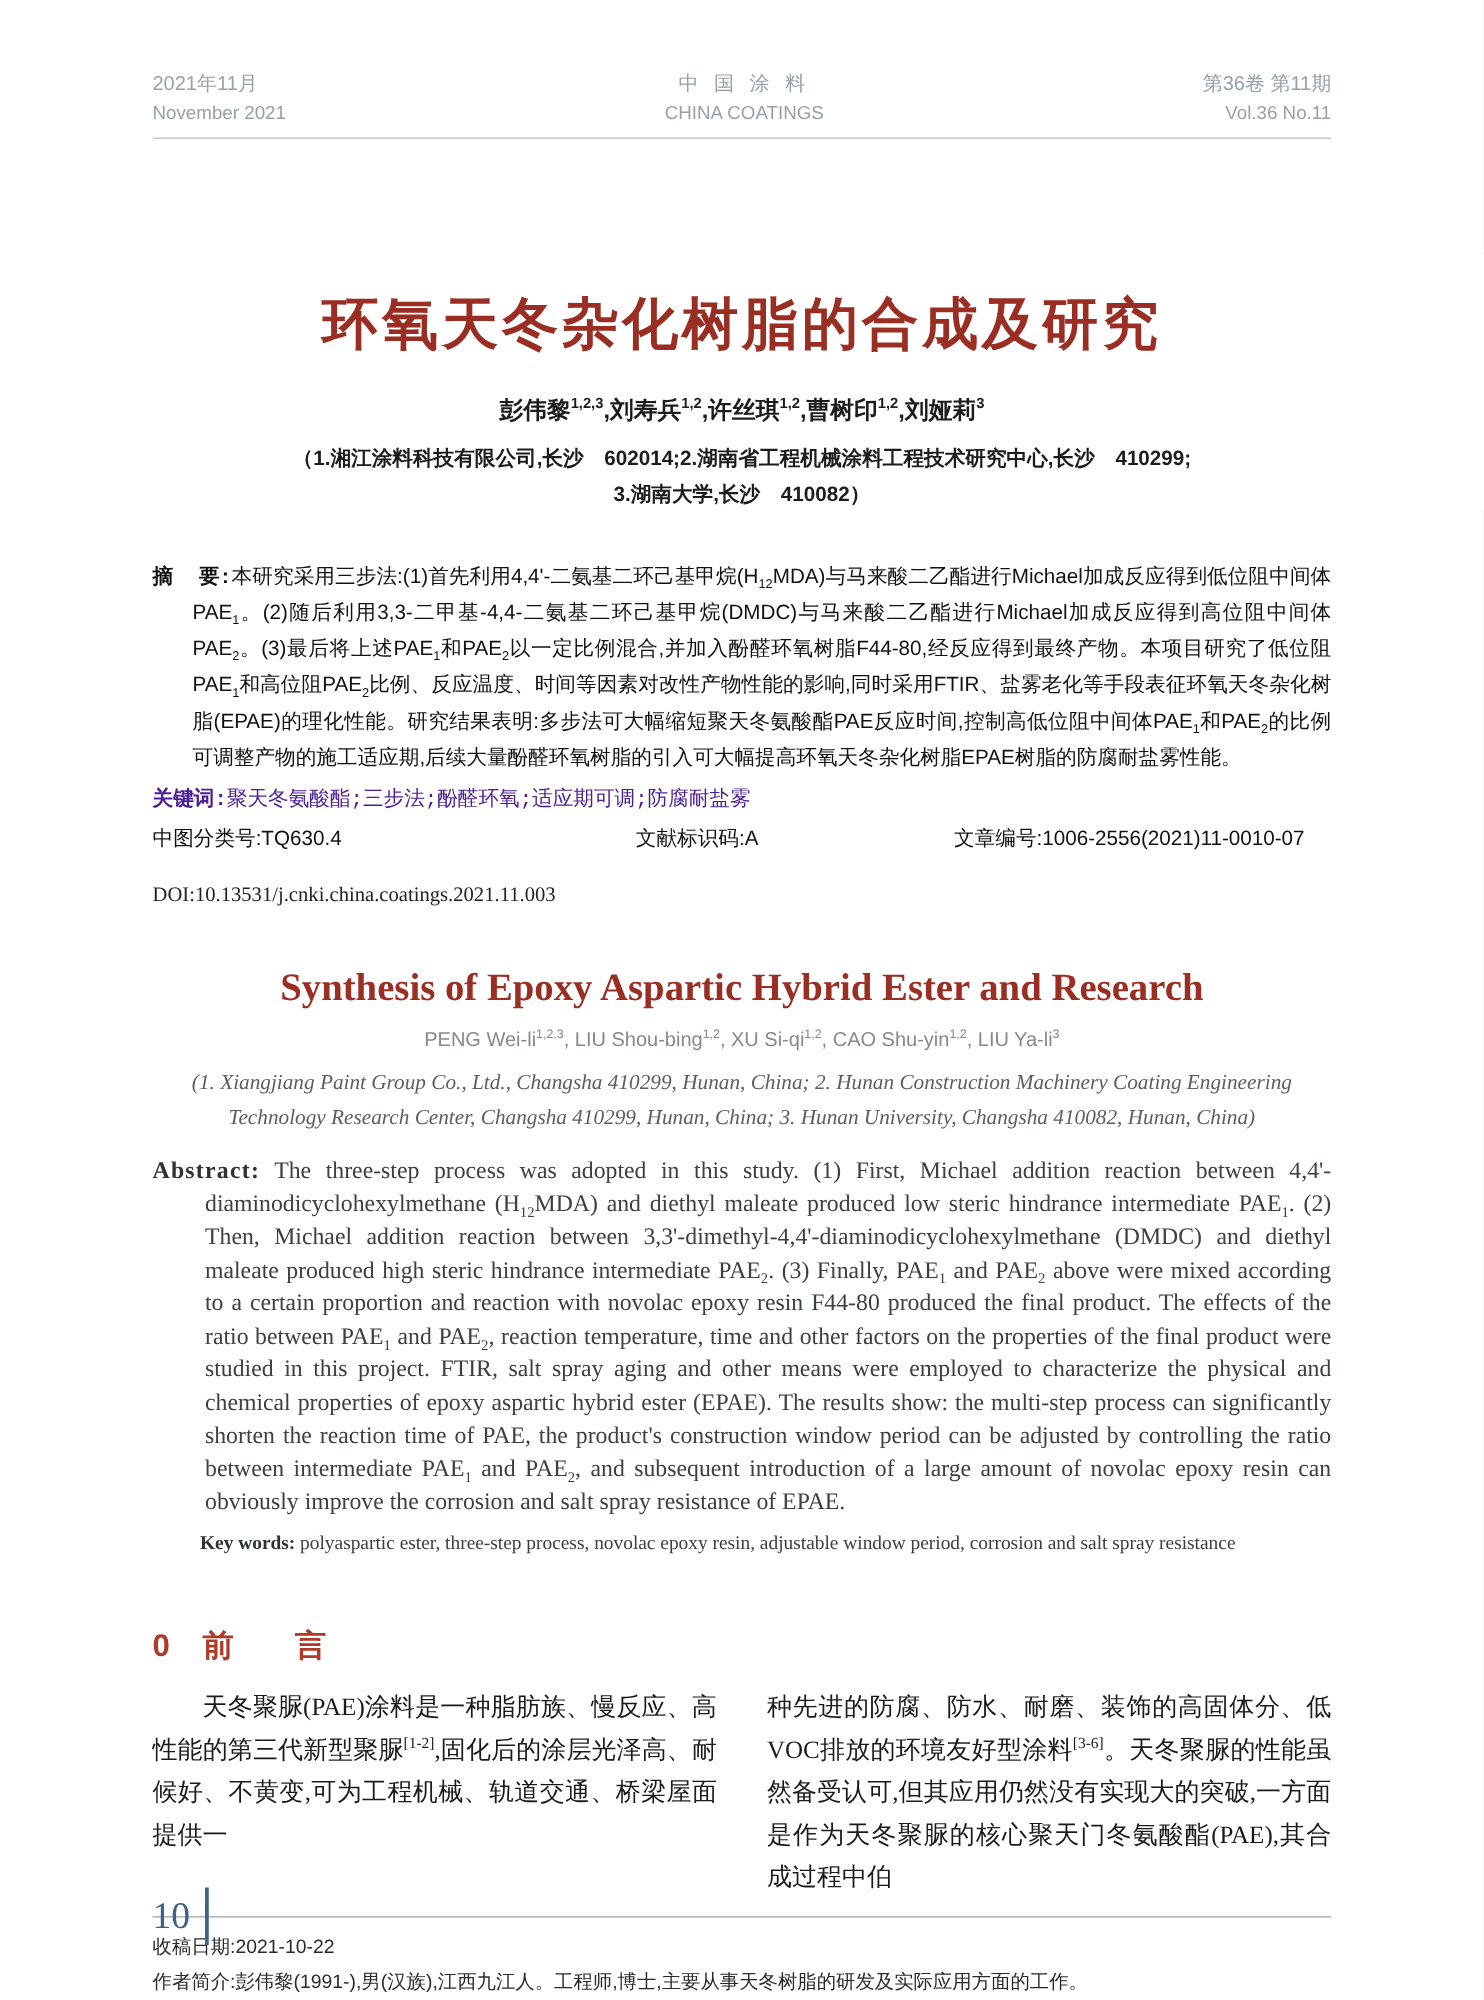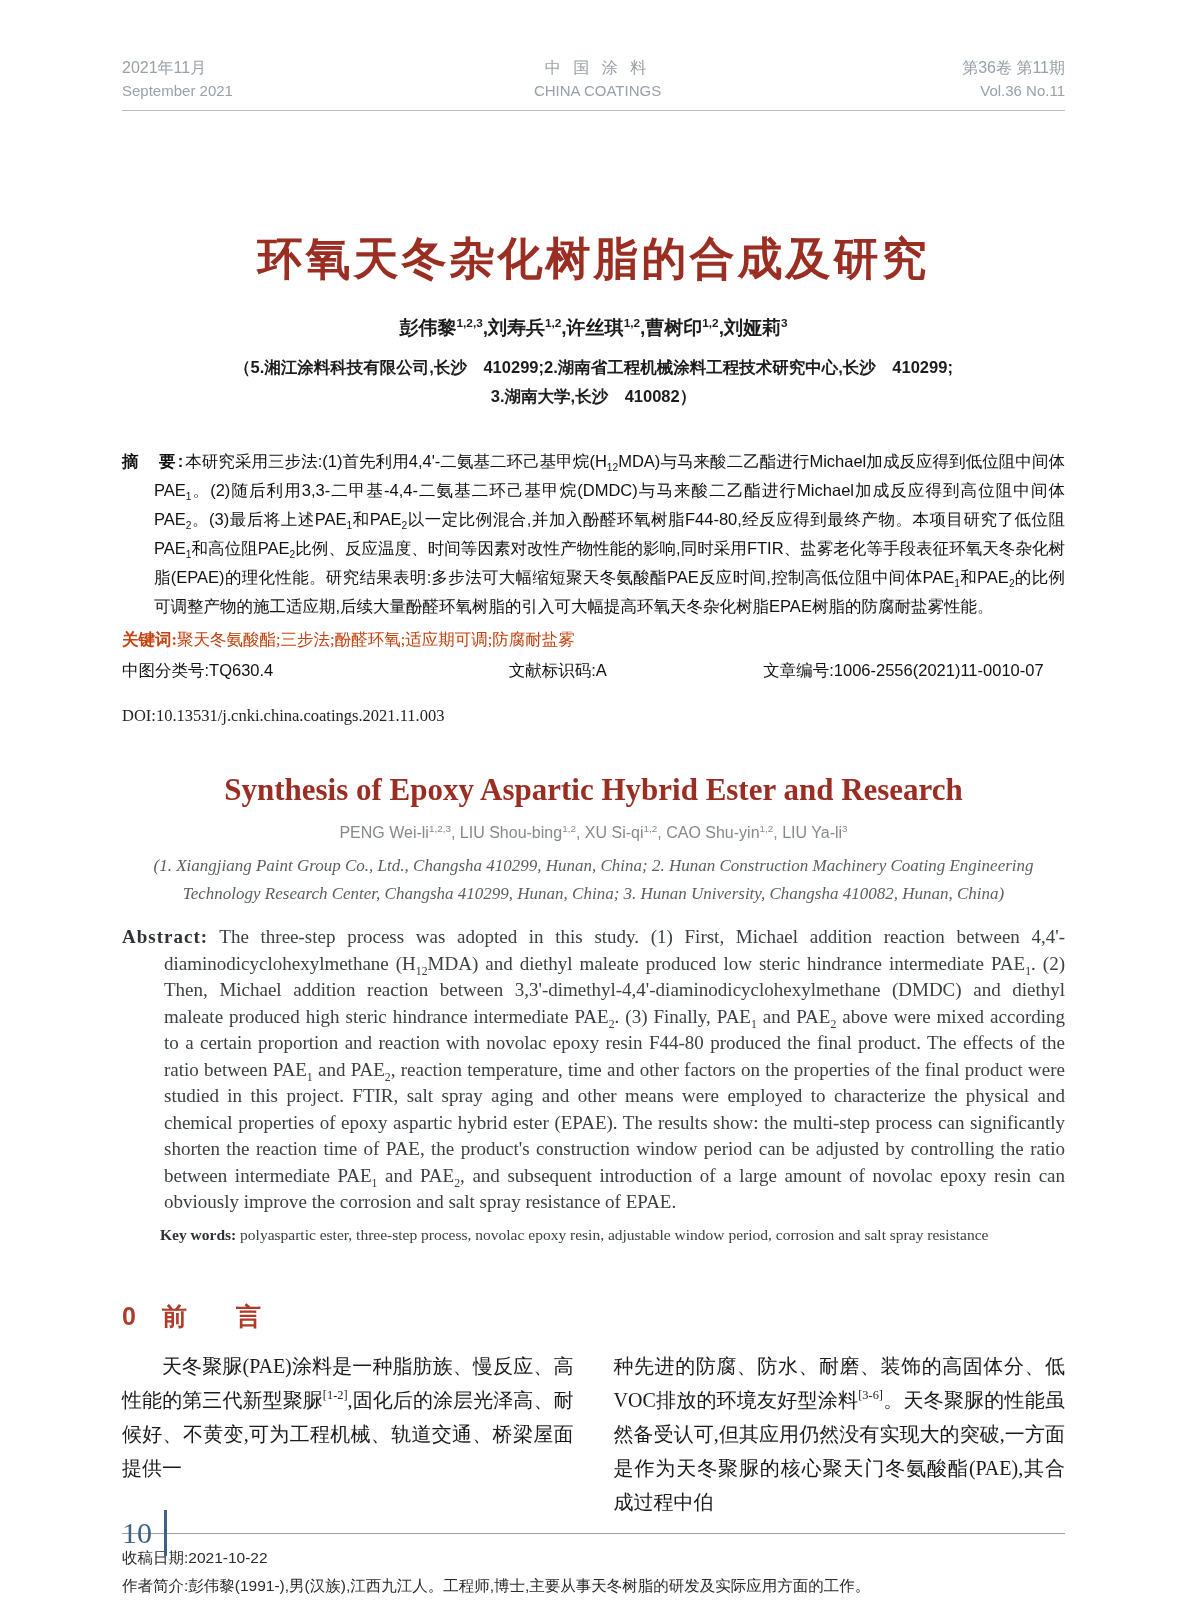--- a/index.html
+++ b/index.html
@@ -56,22 +56,22 @@
   .abstract-cn{
     margin-top:36px;
     font-family:"Liberation Sans","DejaVu Sans",sans-serif;
     font-size:16.5px;line-height:29px;color:#111;
     text-align:justify;
     padding-left:32px;text-indent:-32px;
   }
   .abstract-cn .lbl{font-weight:bold;letter-spacing:2px;}
   .keywords-cn{
     margin-top:4px;
-    font-family:Liberation Serif, serif;
-    font-size:16.5px;line-height:29px;color:#c2410c;
+    font-family:Liberation Mono, monospace;
+    font-size:16.5px;line-height:29px;color:#4c1d95;
   }
   .keywords-cn .lbl{font-weight:bold;}
   .meta-row{
     margin-top:6px;display:flex;
     font-family:"Liberation Sans","DejaVu Sans",sans-serif;
     font-size:16.5px;color:#111;
   }
   .meta-row .m1{width:41%;}
   .meta-row .m2{width:27%;}
   .meta-row .m3{width:32%;}
@@ -141,37 +141,37 @@
 </style>
 </head>
 <body>
 
 <div class="page">
   <div class="content">
 
     <div class="runhead">
       <div class="cell left">
         <div>2021年11月</div>
-        <div class="sub">September 2021</div>
+        <div class="sub">November 2021</div>
       </div>
       <div class="cell center">
         <div>中 国 涂 料</div>
         <div class="sub">CHINA COATINGS</div>
       </div>
       <div class="cell right">
         <div>第36卷 第11期</div>
         <div class="sub">Vol.36  No.11</div>
       </div>
     </div>
     <hr class="head-rule">
 
     <h1 class="title-cn">环氧天冬杂化树脂的合成及研究</h1>
     <div class="authors-cn">彭伟黎<sup>1,2,3</sup>,刘寿兵<sup>1,2</sup>,许丝琪<sup>1,2</sup>,曹树印<sup>1,2</sup>,刘娅莉<sup>3</sup></div>
     <div class="affil-cn">
-      <div>（5.湘江涂料科技有限公司,长沙　410299;2.湖南省工程机械涂料工程技术研究中心,长沙　410299;</div>
+      <div>（1.湘江涂料科技有限公司,长沙　602014;2.湖南省工程机械涂料工程技术研究中心,长沙　410299;</div>
       <div>3.湖南大学,长沙　410082）</div>
     </div>
 
     <p class="abstract-cn"><span class="lbl">摘　要:</span><span>本研究采用三步法:(1)首先利用4,4'-二氨基二环己基甲烷(H<sub>12</sub>MDA)与马来酸二乙酯进行Michael加成反应得到低位阻中间体PAE<sub>1</sub>。(2)随后利用3,3-二甲基-4,4-二氨基二环己基甲烷(DMDC)与马来酸二乙酯进行Michael加成反应得到高位阻中间体PAE<sub>2</sub>。(3)最后将上述PAE<sub>1</sub>和PAE<sub>2</sub>以一定比例混合,并加入酚醛环氧树脂F44-80,经反应得到最终产物。本项目研究了低位阻PAE<sub>1</sub>和高位阻PAE<sub>2</sub>比例、反应温度、时间等因素对改性产物性能的影响,同时采用FTIR、盐雾老化等手段表征环氧天冬杂化树脂(EPAE)的理化性能。研究结果表明:多步法可大幅缩短聚天冬氨酸酯PAE反应时间,控制高低位阻中间体PAE<sub>1</sub>和PAE<sub>2</sub>的比例可调整产物的施工适应期,后续大量酚醛环氧树脂的引入可大幅提高环氧天冬杂化树脂EPAE树脂的防腐耐盐雾性能。</span></p>
 
     <p class="keywords-cn"><span class="lbl">关键词:</span><span>聚天冬氨酸酯;三步法;酚醛环氧;适应期可调;防腐耐盐雾</span></p>
 
     <div class="meta-row">
       <span class="m1">中图分类号:TQ630.4</span>
       <span class="m2">文献标识码:A</span>

